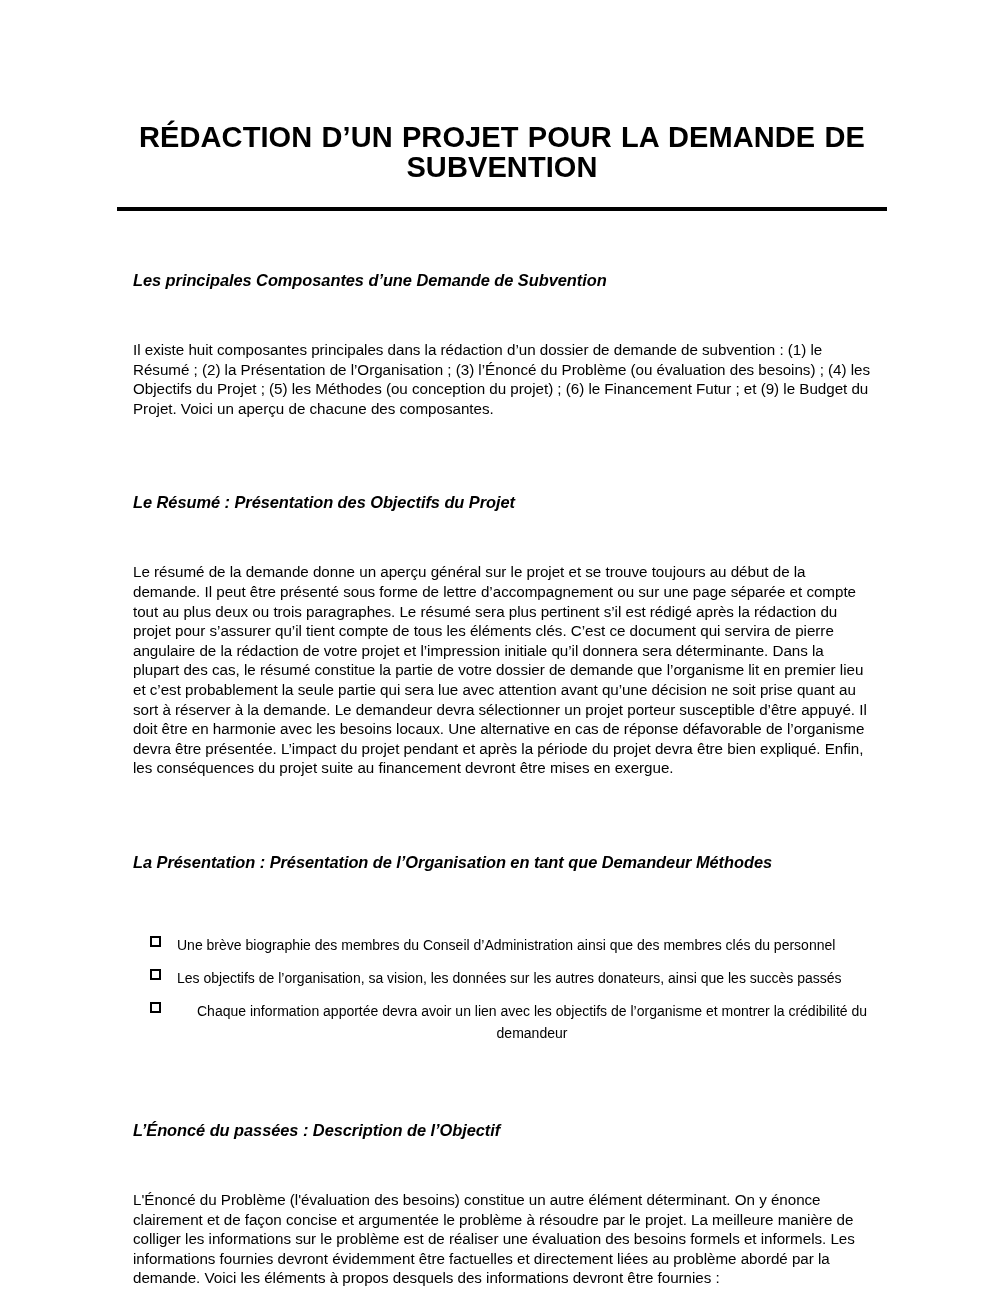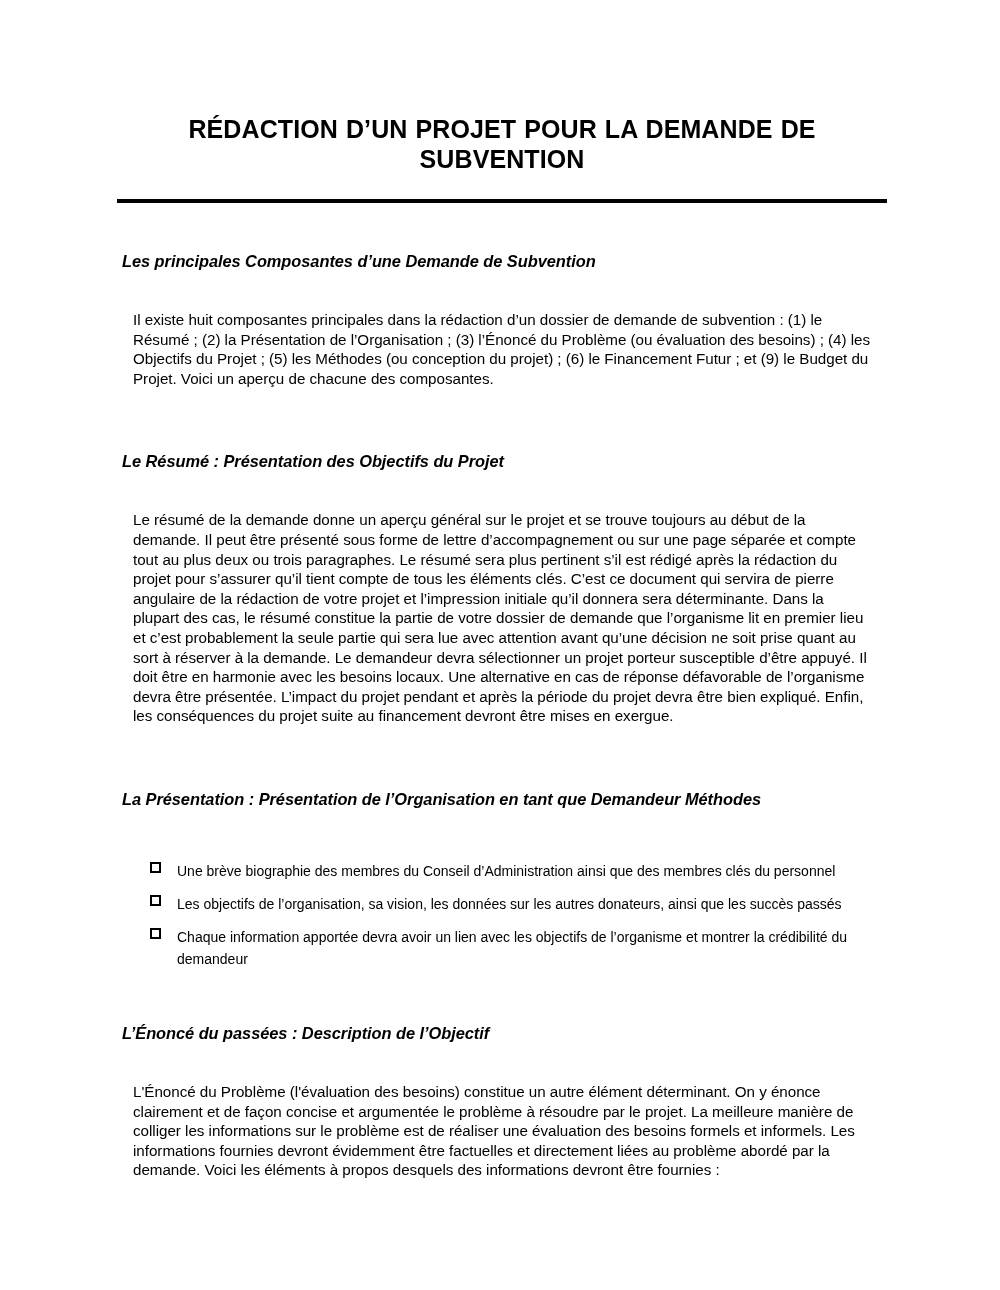--- a/index.html
+++ b/index.html
@@ -24,37 +24,37 @@
     padding: 0;
     overflow: hidden;
   }
   .content {
     position: absolute;
     left: 117px;
     top: 0;
     width: 770px;
   }
   .doc-title {
-    margin: 8px;
+    margin: 16px;
     padding-top: 106px;
-    font-size: 25px;
+    font-size: 29px;
     font-weight: bold;
     line-height: 30px;
     text-align: center;
     letter-spacing: 0.1px;
     word-spacing: 1px;
   }
   .title-rule {
     margin-top: 25px;
     height: 4px;
     background: #000000;
     width: 770px;
   }
   h2.section-heading {
-    margin: 5px;
+    margin: 16px;
     font-size: 16.4px;
     font-weight: bold;
     font-style: italic;
     line-height: 20px;
     letter-spacing: -0.05px;
   }
   p.body-text {
     margin: 16px;
     font-size: 15.2px;
     line-height: 19.6px;
@@ -72,21 +72,21 @@
     margin: 0;
     padding: 0;
   }
   ul.check-list li {
     position: relative;
     padding-left: 60px;
     margin-bottom: 11px;
     font-size: 14px;
     line-height: 22px;
   }
-  ul.check-list li:last-child { margin-bottom: 4px; }
+  ul.check-list li:last-child { margin-bottom: 16px; text-align: center; }
   .cb-icon {
     position: absolute;
     left: 33px;
     top: 2px;
     width: 13px;
     height: 13px;
     display: block;
   }
   .cb-icon .sq {
     position: absolute;

